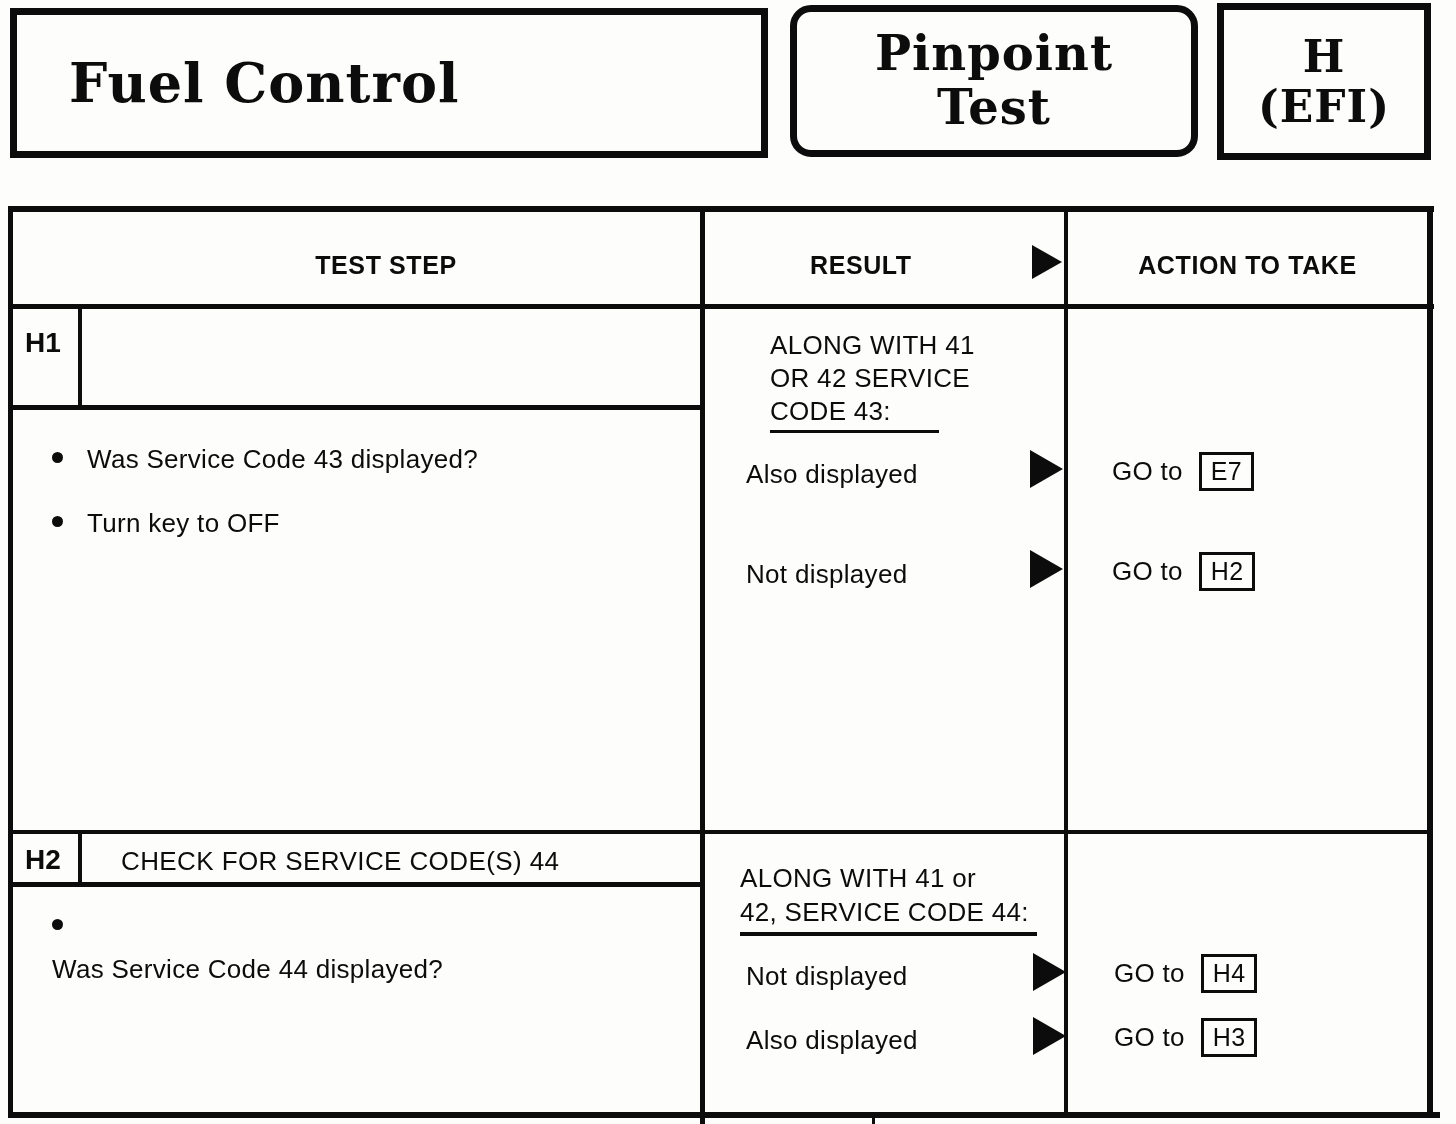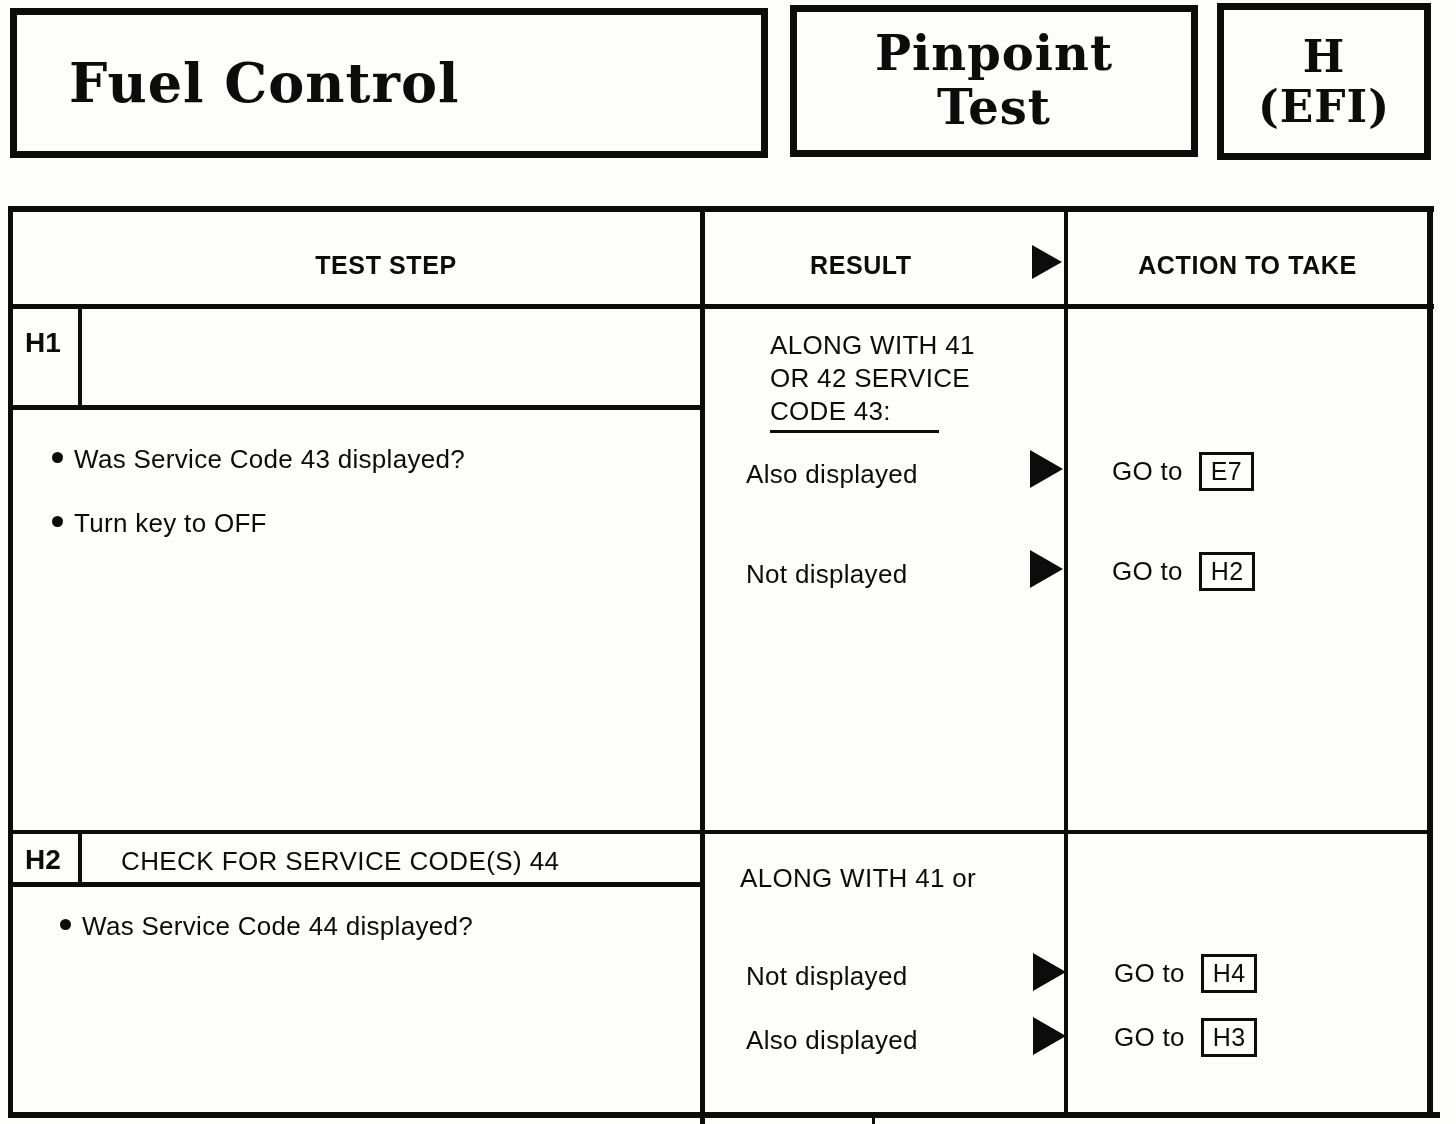--- a/index.html
+++ b/index.html
@@ -14,33 +14,33 @@
   
   .hdr-box {
     position:absolute; border:7px solid var(--ink); background:var(--paper);
     font-family:"DejaVu Serif", serif; font-weight:bold;
     display:flex; align-items:center; justify-content:center;
     text-align:center; line-height:1.12; letter-spacing:1px;
   }
   .hdr-fuel    { left:10px;  top:8px;  width:758px; height:150px;
                  justify-content:flex-start; padding-left:52px; font-size:54px; }
   .hdr-pin     { left:790px; top:5px;  width:408px; height:152px;
-                 flex-direction:column; font-size:48px; }
+                 flex-direction:column; font-size:48px;border-radius:21px; }
   .hdr-code    { left:1217px;top:3px;  width:214px; height:157px;
                  flex-direction:column; font-size:44px; }
 
   
   .hline, .vline { position:absolute; background:var(--ink); }
 
   
   .col-h   { position:absolute; font-weight:bold; font-size:25px; letter-spacing:.6px; }
   .step-id { position:absolute; width:70px; text-align:center; font-weight:bold; font-size:28px; }
   .step-title { position:absolute; font-size:26px; line-height:32px; letter-spacing:.4px; }
   .step-title span { display:block; }
-  .bullet { position:absolute; display:flex; gap:11px; font-size:26px; letter-spacing:.3px; }
+  .bullet { position:absolute; display:flex; gap:24px; font-size:26px; letter-spacing:.3px; }
   .dot { flex:none; width:11px; height:11px; border-radius:50%; background:var(--ink); margin-top:8px; }
   .res-head { position:absolute; font-size:26px; letter-spacing:.3px; }
   .res-head span { display:block; }
   .res-head.h1 span { line-height:33px; }
   .res-head.h2 span { line-height:34px; }
   .res-head .u3 { display:inline-block; border-bottom:3px solid var(--ink);
                   padding:0 48px 2px 0; }
   .res-head .u4 { display:inline-block; border-bottom:4px solid var(--ink);
                   padding:0 8px 3px 0; }
   .res-label { position:absolute; font-size:26px; letter-spacing:.3px; }
@@ -118,27 +118,28 @@
   <div class="action" style="left:1112px; top:550px;">
     <span>GO to</span>
     <span class="ref-box">H2</span>
   </div>
 
   <div class="step-id" style="left:8px; top:844px;">H2</div>
   <div class="step-title" style="left:121px; top:845px; width:580px;">
     <span>CHECK FOR SERVICE CODE(S) 44</span>
   </div>
 
-  <div class="bullet" style="left:60px; top:911px;">
+  <div class="bullet" style="left:52px; top:911px;flex-direction:column;">
     <span class="dot"></span>
     <span>Was Service Code 44 displayed?</span>
   </div>
 
   <div class="res-head h2" style="left:740px; top:861px;">
     <span>ALONG WITH 41 or</span>
+    <span><span class="u4">42, SERVICE CODE 44:</span></span>
   </div>
 
   <div class="res-label" style="left:746px; top:961px;">Not displayed</div>
   <div class="arrow" style="left:1033px; top:953px;"></div>
   <div class="action" style="left:1114px; top:952px;">
     <span>GO to</span>
     <span class="ref-box">H4</span>
   </div>
 
   <div class="res-label" style="left:746px; top:1025px;">Also displayed</div>

